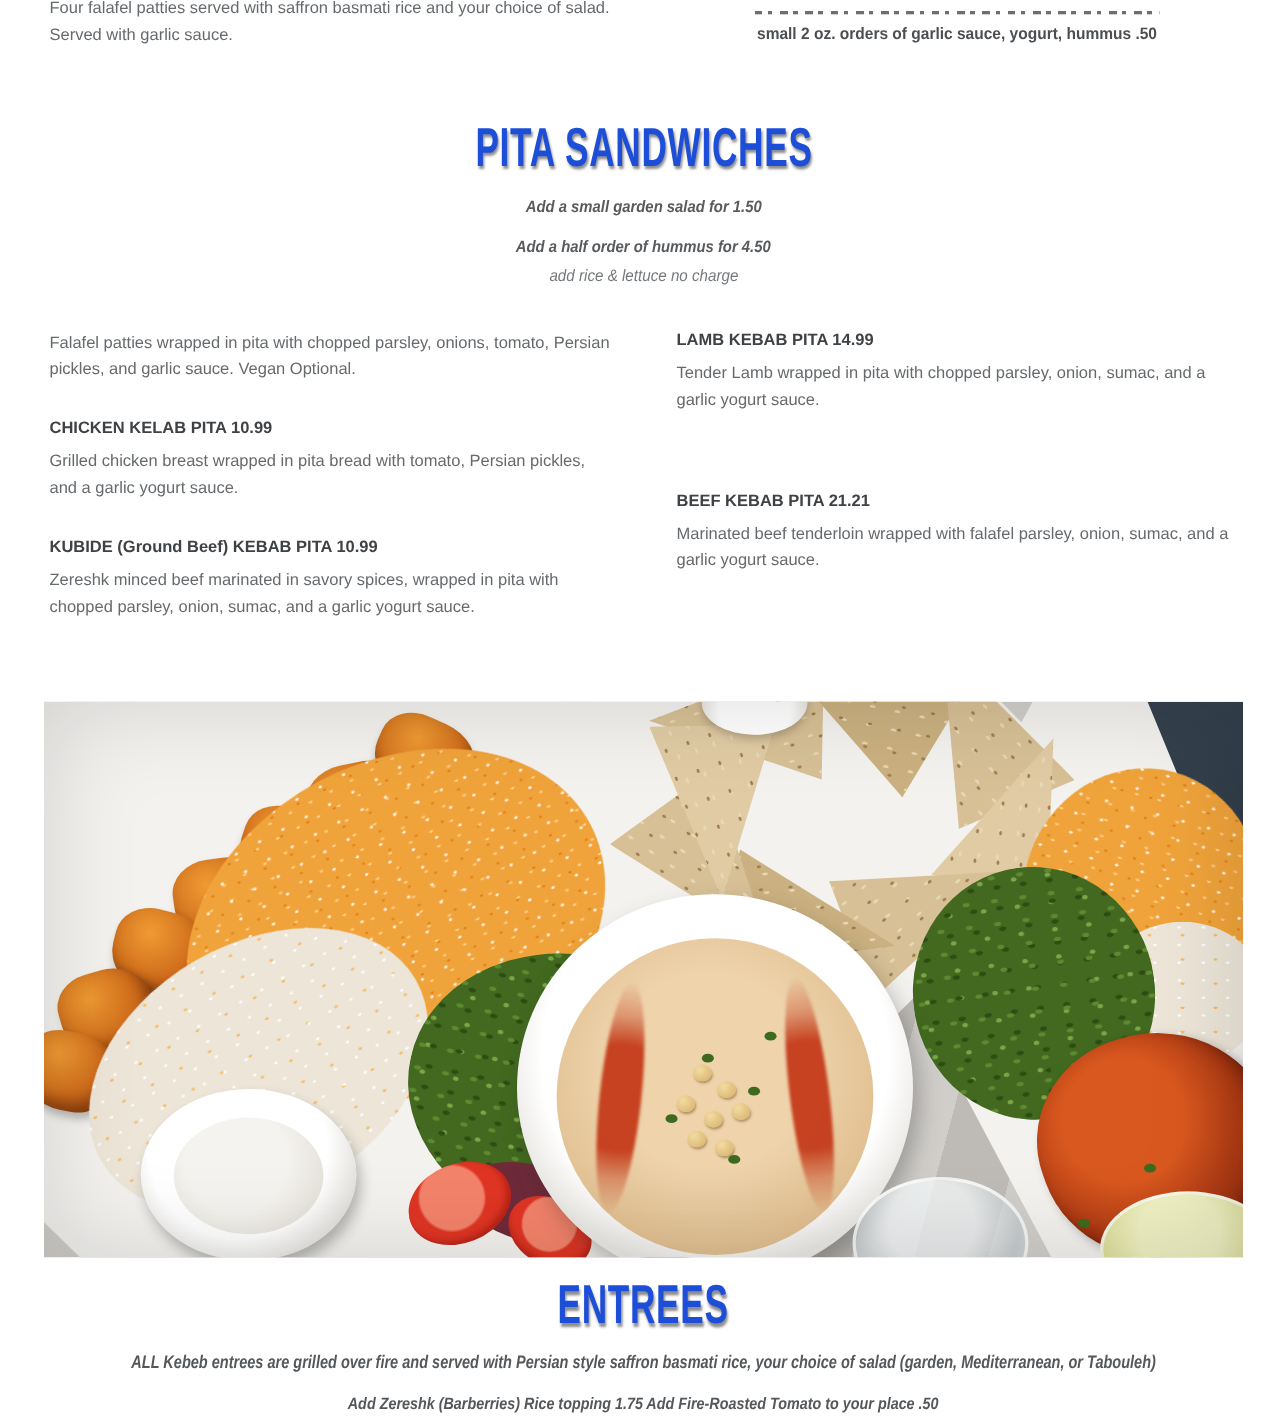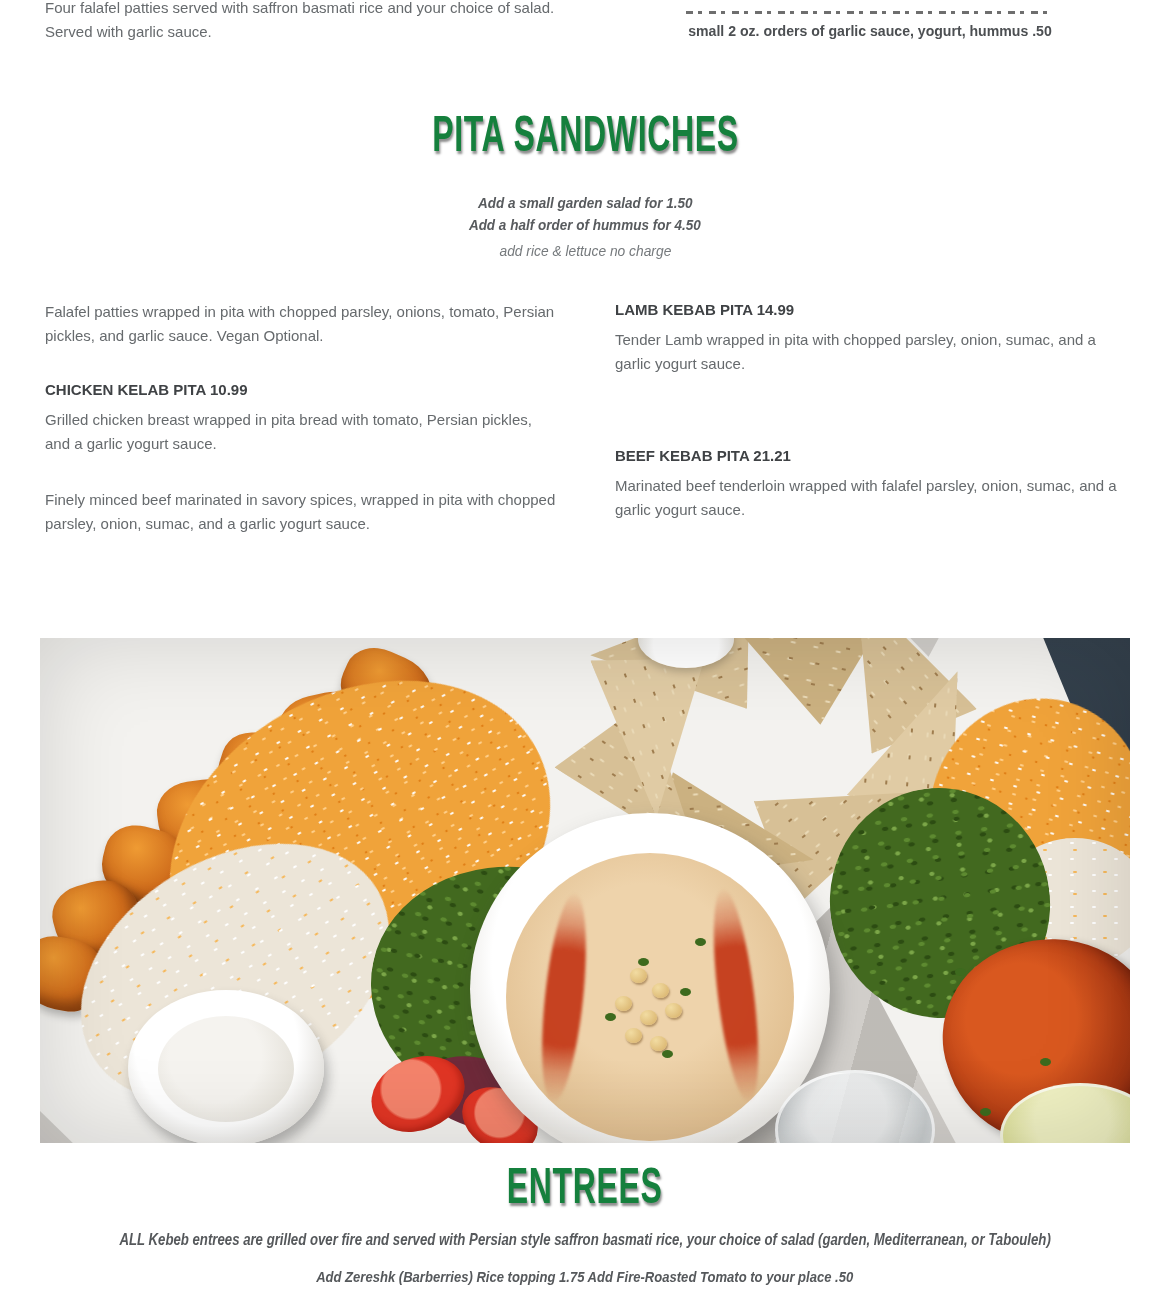--- a/index.html
+++ b/index.html
@@ -26,38 +26,38 @@
   }
   .intro-right .note {
     display:block; margin-top:2px;
     font-size:15px; font-weight:bold; color:#4c4f52; line-height:22px;
     transform:scaleX(.94); transform-origin:center;
   }
 
   
   .section-heading {
     position:absolute; left:0; width:100%; text-align:center;
-    font-weight:bold; color:#15803d; line-height:60px; white-space:nowrap;
+    font-weight:bold; color:#1d4ed8; line-height:60px; white-space:nowrap;
   }
   .section-heading > span {
     display:inline-block; font-size:50px; letter-spacing:1px;
     transform:scaleX(.64); transform-origin:center;
     text-shadow:2px 3px 3px rgba(0,0,0,.45);
   }
   #pita-heading { top:104px; }
   #entrees-heading { top:1156px; }
 
   .center-note {
     position:absolute; left:0; width:100%; text-align:center;
     color:#585b5e; font-size:15px; line-height:22px; white-space:nowrap;
   }
   .center-note > span { display:inline-block; transform-origin:center; }
   .bold-italic > span { font-weight:bold; font-style:italic; transform:scaleX(.9); }
   .light-italic > span { font-style:italic; color:#75797c; transform:scaleX(.92); }
-  #pita-note-salad  { top:192px; }
+  #pita-note-salad  { top:178px; }
   #pita-note-hummus { top:214px; }
   #pita-note-rice   { top:240px; color:#75797c; }
   #entrees-note-1 > span { font-style:italic; font-weight:bold; font-size:16.5px;
                            transform:scaleX(.8); color:#55585b; }
   #entrees-note-1 { top:1228px; }
   #entrees-note-2 > span { font-style:italic; font-weight:bold; font-size:15px;
                            transform:scaleX(.87); color:#55585b; }
   #entrees-note-2 { top:1266px; }
 
   
@@ -224,21 +224,22 @@
 
   <div id="col-left" class="menu-col">
     <div class="menu-item">
       <div class="item-desc">Falafel patties wrapped in pita with chopped parsley, onions, tomato, Persian pickles, and garlic sauce. Vegan Optional.</div>
     </div>
     <div class="menu-item">
       <div class="item-name">CHICKEN KELAB PITA 10.99</div>
       <div class="item-desc">Grilled chicken breast wrapped in pita bread with tomato, Persian pickles, and a garlic yogurt sauce.</div>
     </div>
     <div class="menu-item">
-      <div class="item-desc">Finely minced beef marinated in savory spices, wrapped in pita with chopped parsley, onion, sumac, and a garlic yogurt sauce.</div>
+      <div class="item-name">KUBIDE (Ground Beef) KEBAB PITA 10.99</div>
+      <div class="item-desc">Zereshk minced beef marinated in savory spices, wrapped in pita with chopped parsley, onion, sumac, and a garlic yogurt sauce.</div>
     </div>
   </div>
 
   <div id="col-right" class="menu-col">
     <div class="menu-item">
       <div class="item-name">LAMB KEBAB PITA 14.99</div>
       <div class="item-desc">Tender Lamb wrapped in pita with chopped parsley, onion, sumac, and a garlic yogurt sauce.</div>
     </div>
     <div class="menu-item">
       <div class="item-name">BEEF KEBAB PITA 21.21</div>

